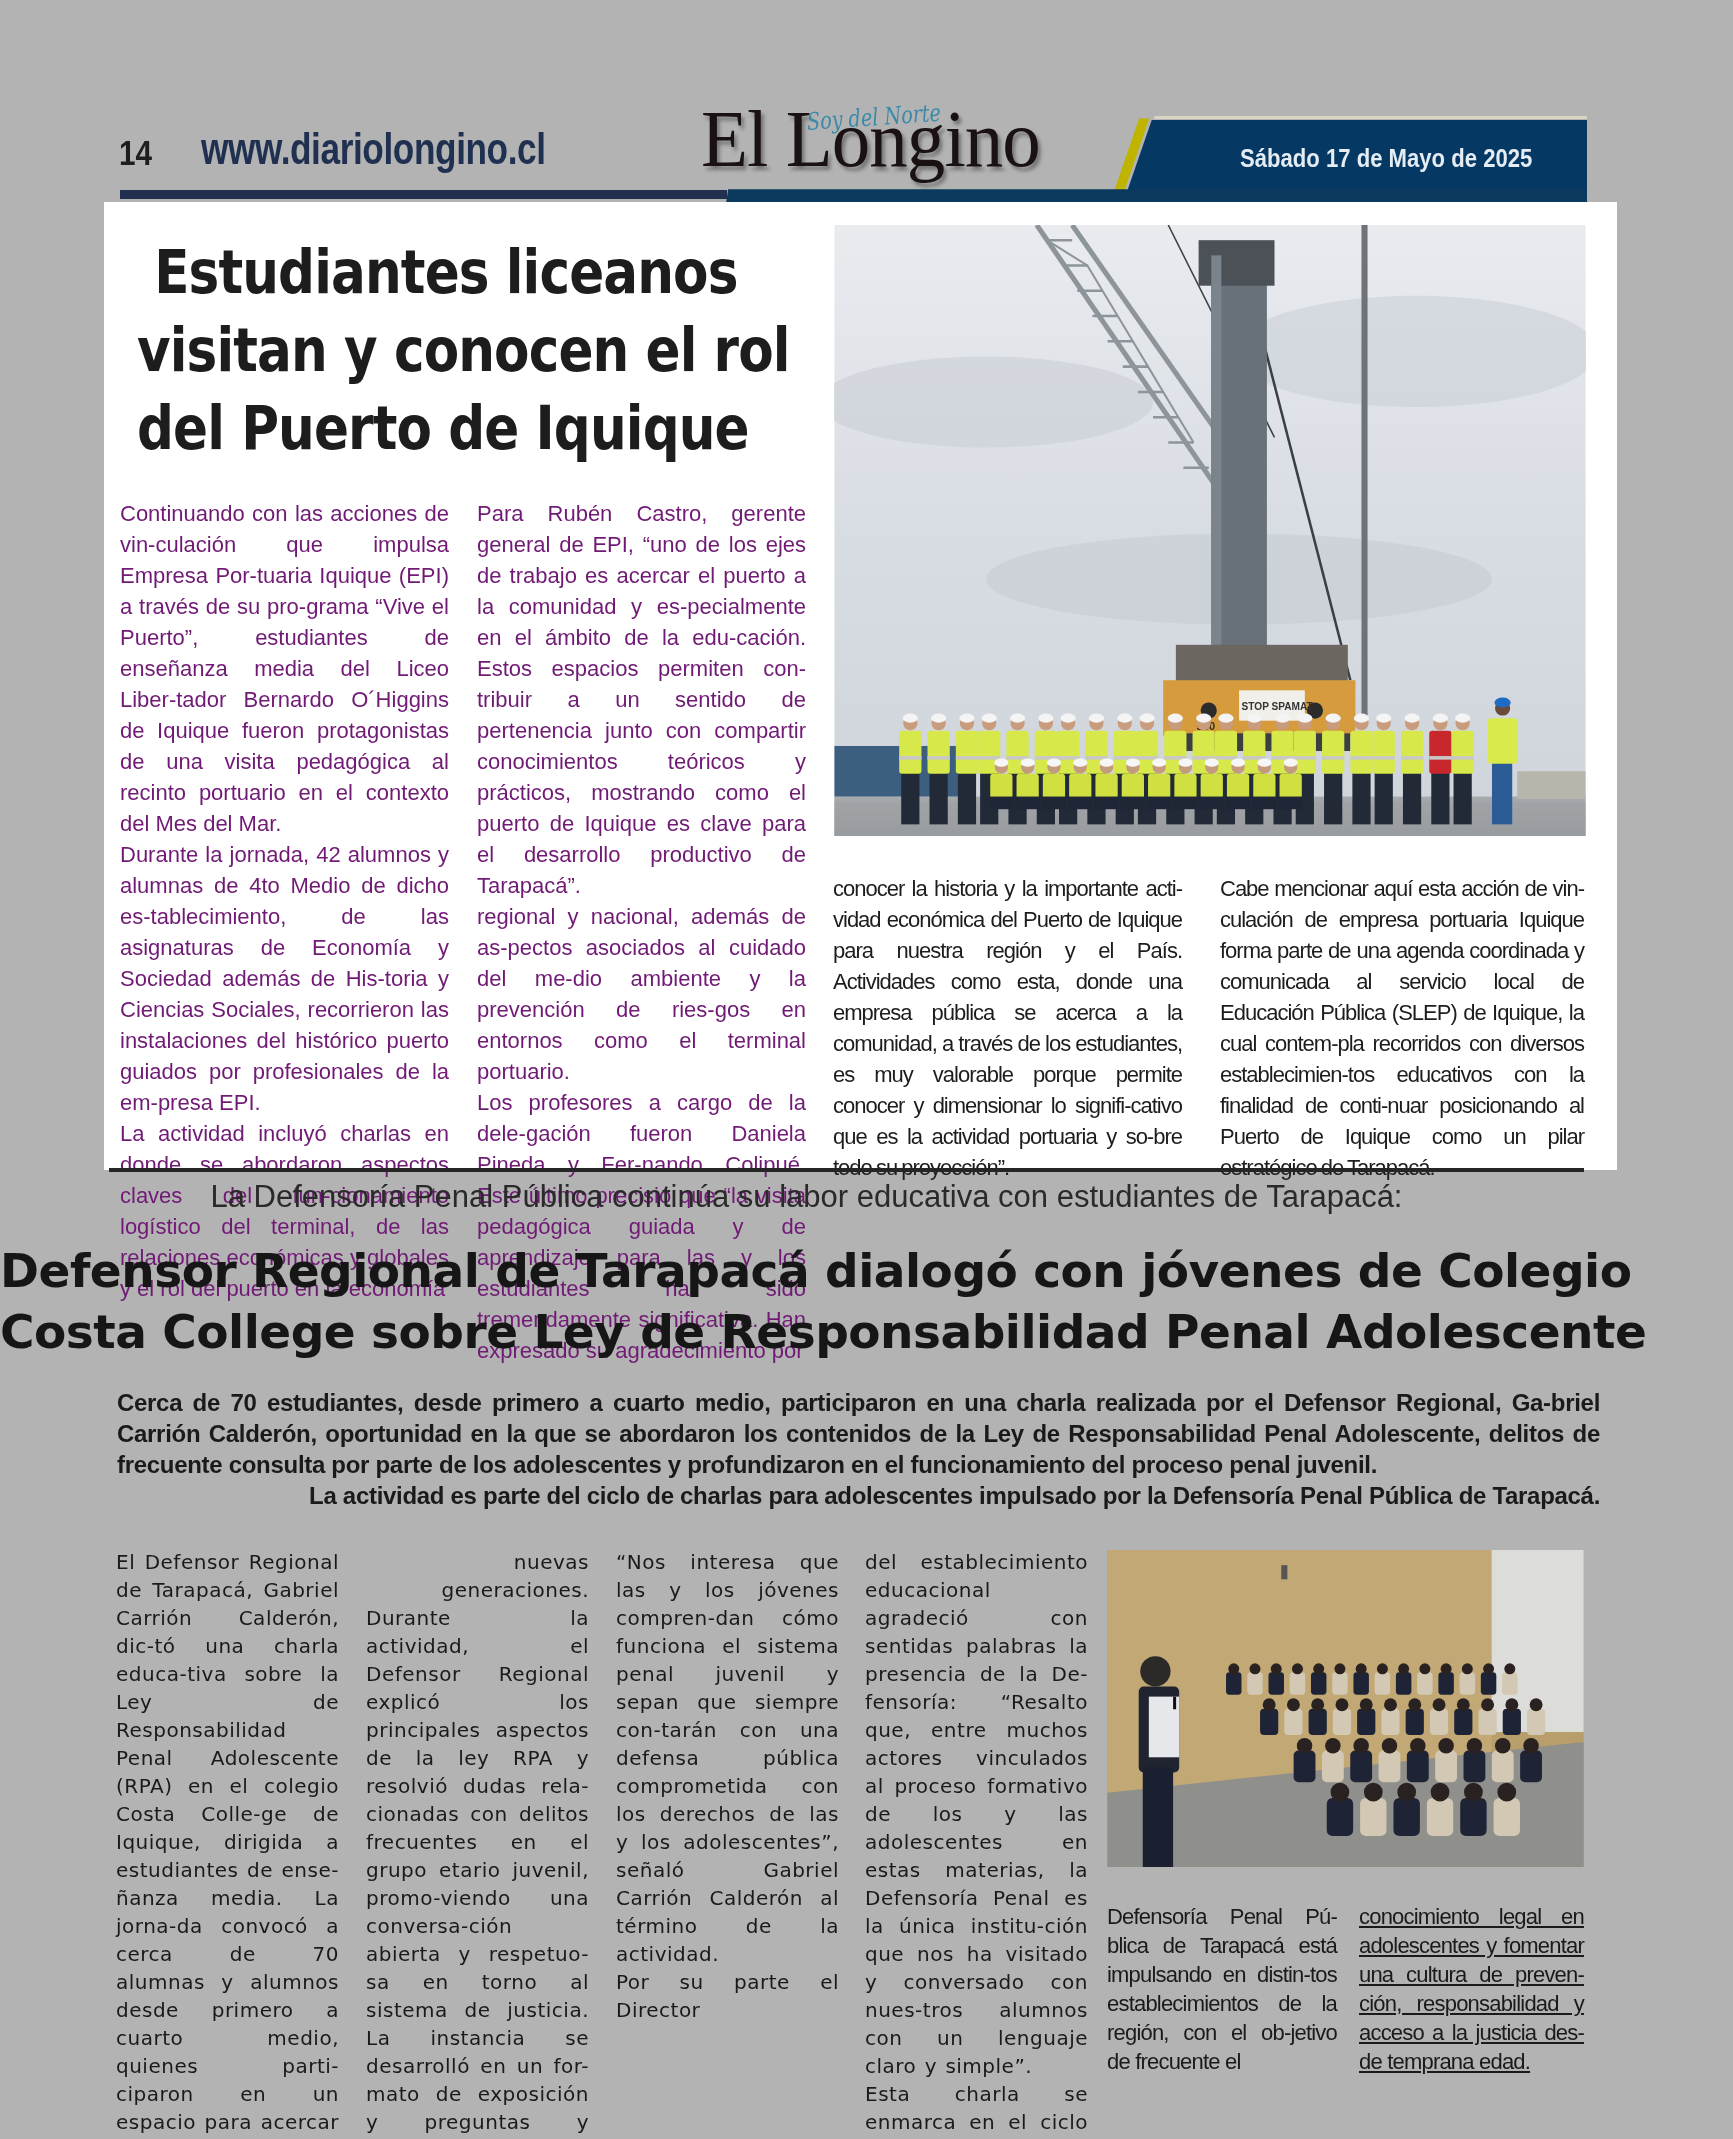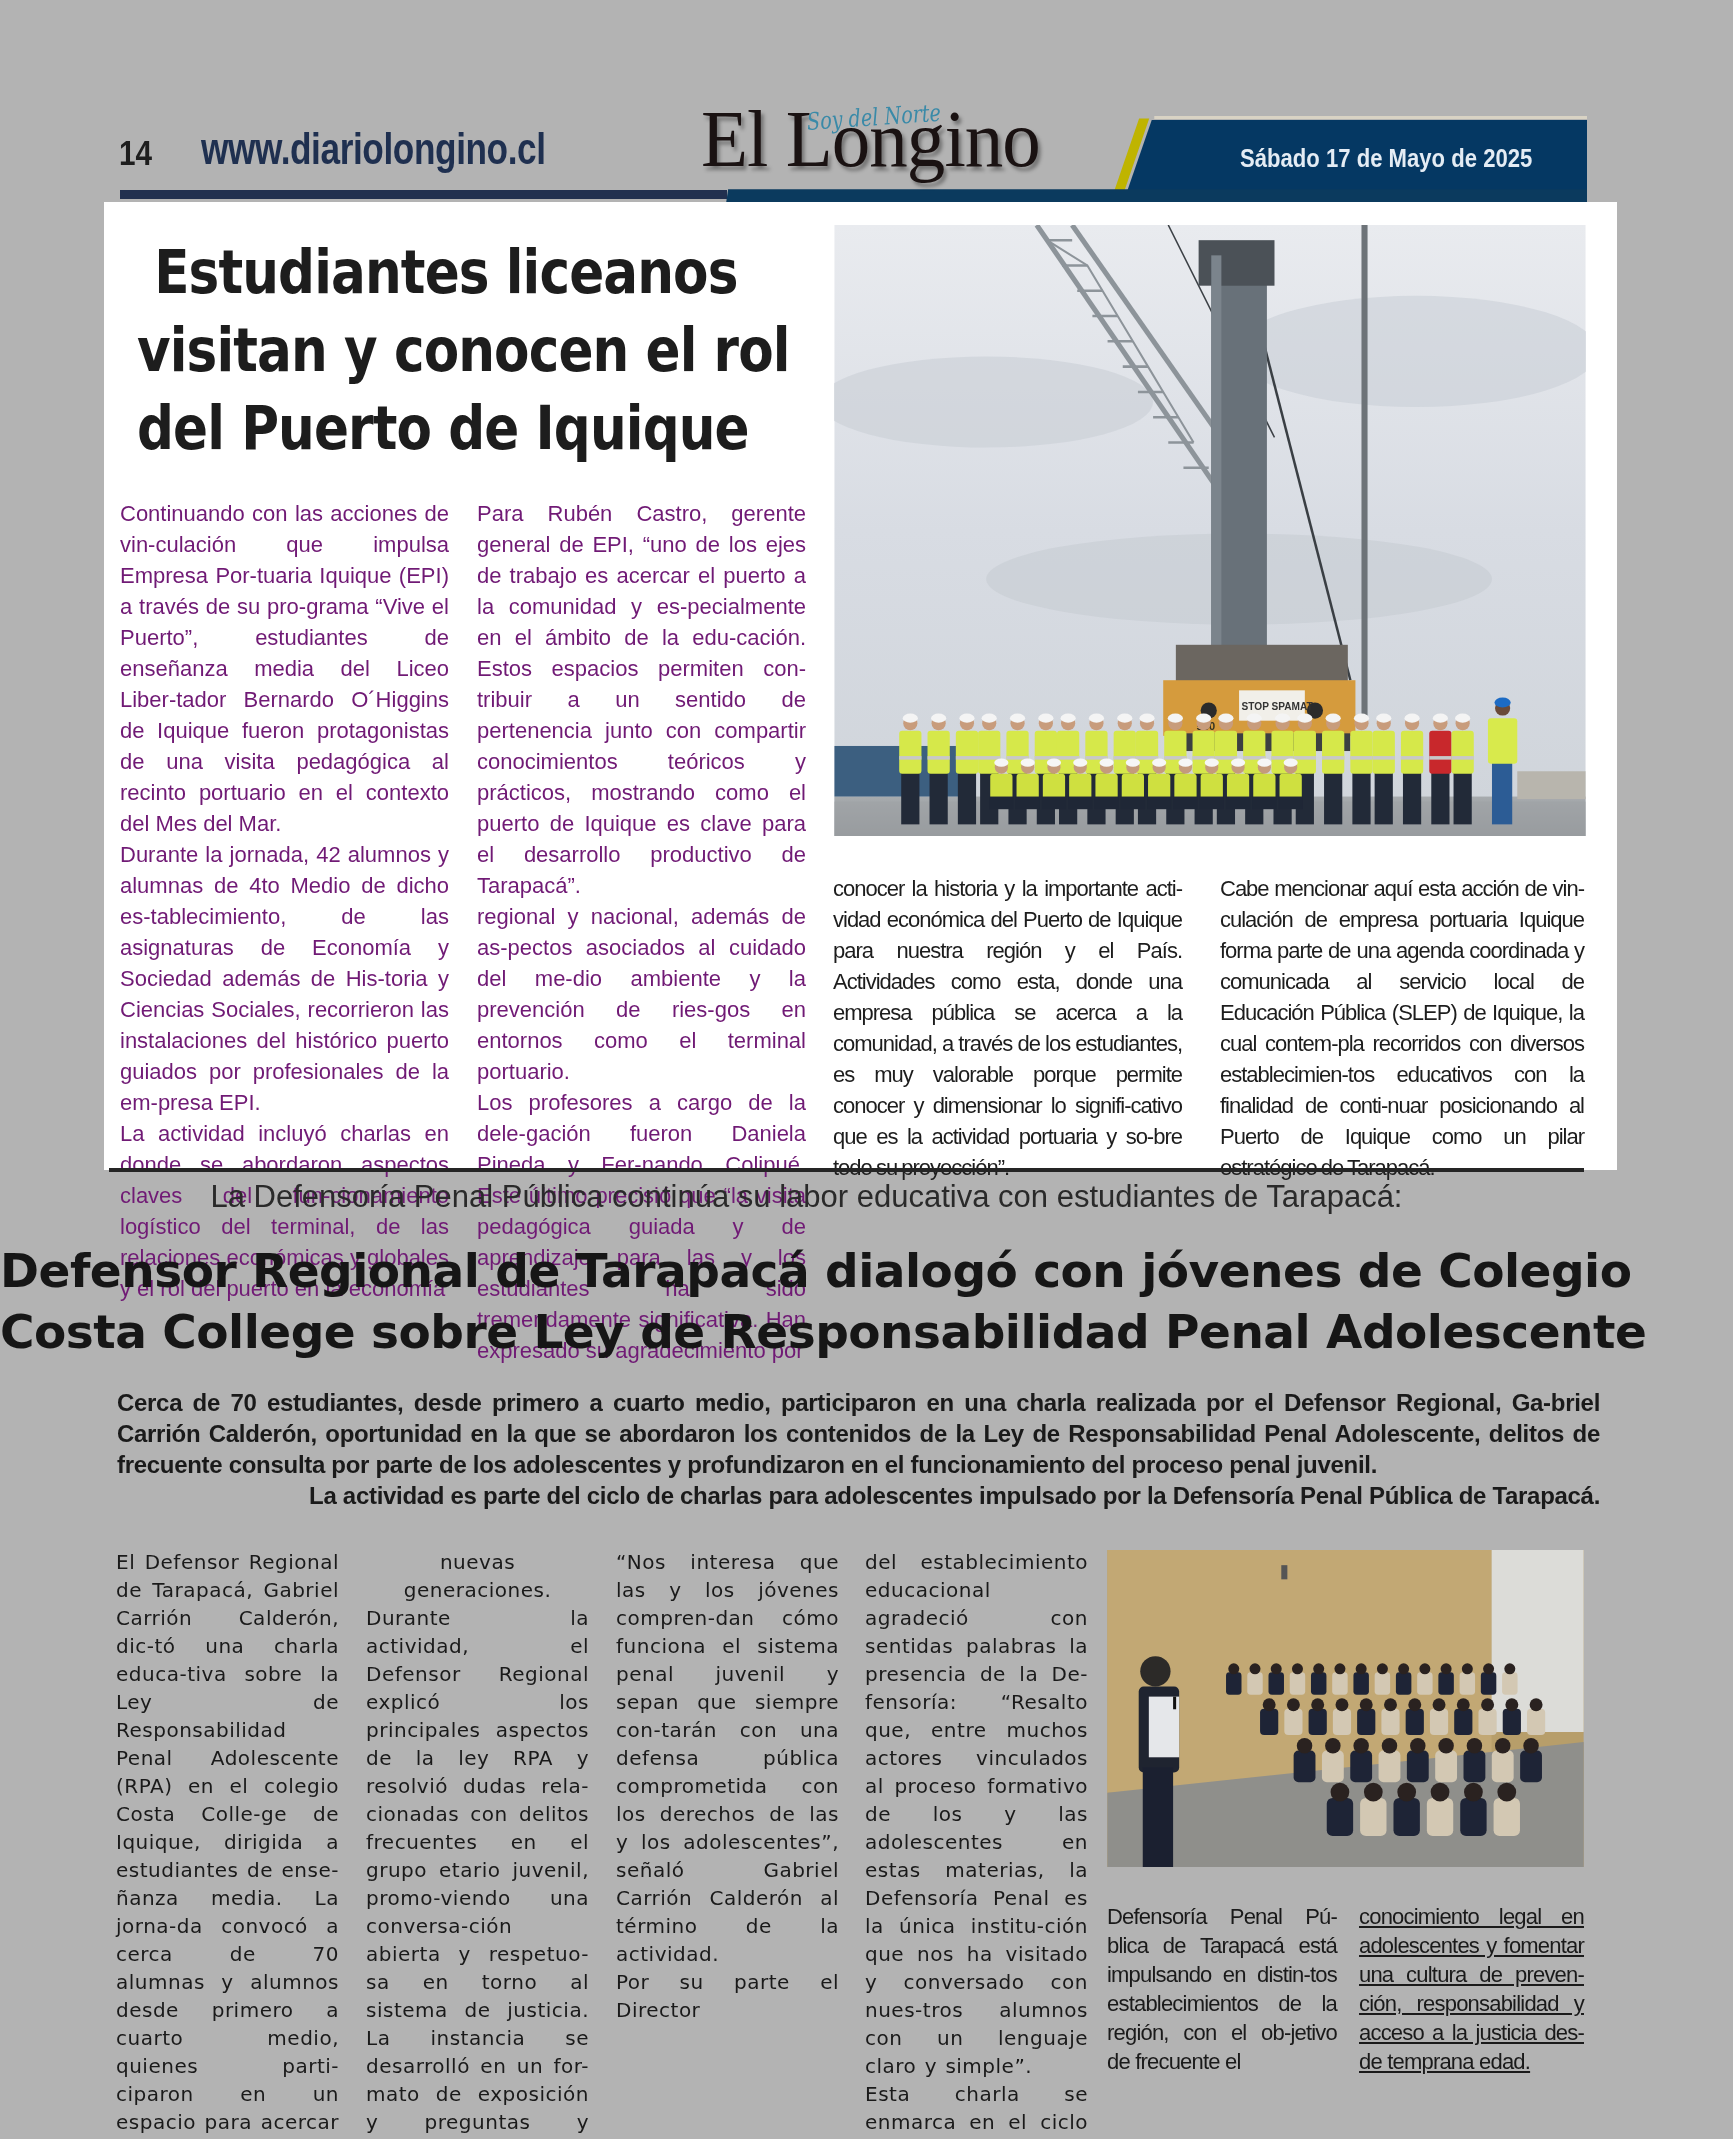--- a/index.html
+++ b/index.html
@@ -385,21 +385,21 @@
 </h2>
 <div class="abs lead2">
   <span>Cerca de 70 estudiantes, desde primero a cuarto medio, participaron en una charla realizada por el Defensor Regional, Ga-briel Carrión Calderón, oportunidad en la que se abordaron los contenidos de la Ley de Responsabilidad Penal Adolescente, delitos de frecuente consulta por parte de los adolescentes y profundizaron en el funcionamiento del proceso penal juvenil.</span>
   <span class="last">La actividad es parte del ciclo de charlas para adolescentes impulsado por la Defensoría Penal Pública de Tarapacá.</span>
 </div>
 
 <div class="abs col a2col a2c1">
   <p>El Defensor Regional de Tarapacá, Gabriel Carrión Calderón, dic-tó una charla educa-tiva sobre la Ley de Responsabilidad Penal Adolescente (RPA) en el colegio Costa Colle-ge de Iquique, dirigida a estudiantes de ense-ñanza media. La jorna-da convocó a cerca de 70 alumnas y alumnos desde primero a cuarto medio, quienes parti-ciparon en un espacio para acercar la justi-cia penal juvenil a las</p>
 </div>
 <div class="abs col a2col a2c2">
-  <p style="text-align:center">nuevas generaciones.</p>
+  <p style="text-align:right">nuevas generaciones.</p>
   <p>Durante la actividad, el Defensor Regional explicó los principales aspectos de la ley RPA y resolvió dudas rela-cionadas con delitos frecuentes en el grupo etario juvenil, promo-viendo una conversa-ción abierta y respetuo-sa en torno al sistema de justicia. La instancia se desarrolló en un for-mato de exposición y preguntas y respues-tas, lo que permitió a los y las estudiantes</p>
 </div>
 <div class="abs col a2col a2c3">
   <p>“Nos interesa que las y los jóvenes compren-dan cómo funciona el sistema penal juvenil y sepan que siempre con-tarán con una defensa pública comprometida con los derechos de las y los adolescentes”, señaló Gabriel Carrión Calderón al término de la actividad.</p>
   <p>Por su parte el Director</p>
 </div>
 <div class="abs col a2col a2c4">
   <p>del establecimiento educacional agradeció con sentidas palabras la presencia de la De-fensoría: “Resalto que, entre muchos actores vinculados al proceso formativo de los y las adolescentes en estas materias, la Defensoría Penal es la única institu-ción que nos ha visitado y conversado con nues-tros alumnos con un lenguaje claro y simple”.</p>
   <p>Esta charla se enmarca en el ciclo de activida-des educativas que la</p>
 </div>

